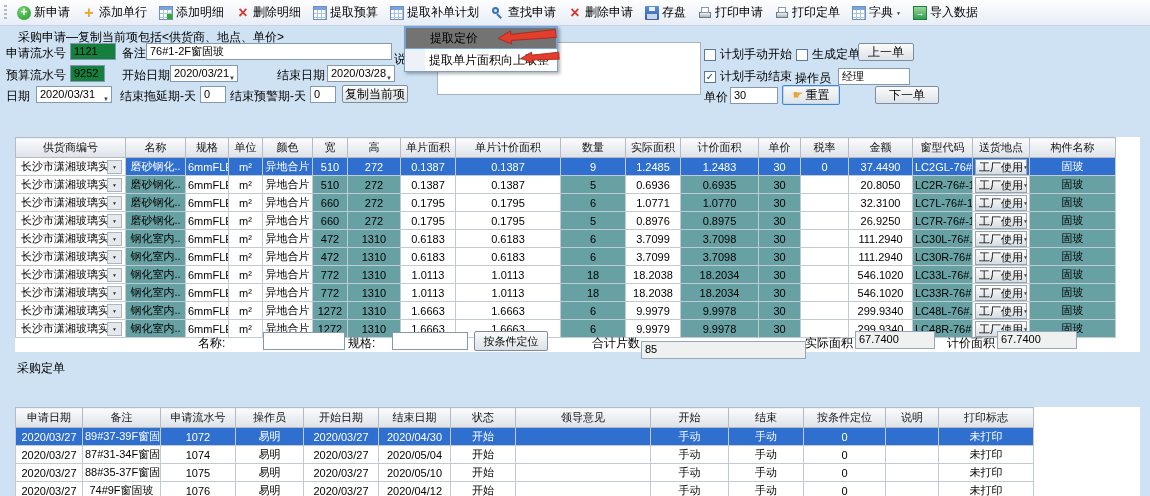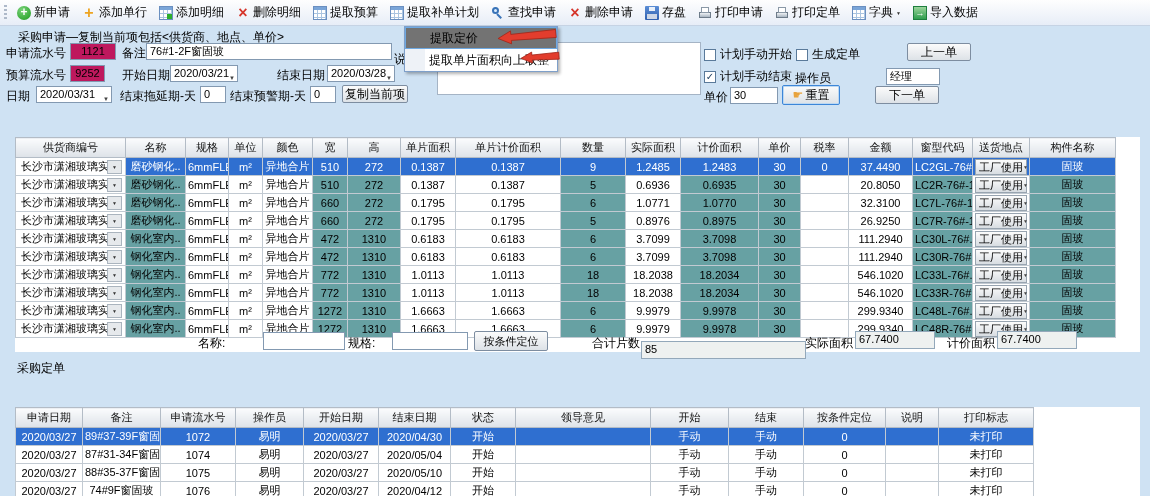--- a/index.html
+++ b/index.html
@@ -56,21 +56,21 @@
   .menu-item::before{content:"";position:absolute;left:0;top:0;bottom:0;width:20px;background:#eef2f7;}
   .menu-item.hl{background:#737373;border:1px solid #6ea9e2;line-height:20px;}
   .menu-item.hl::before{background:transparent;}
   .arrow{position:absolute;z-index:30;overflow:visible;}
 
   
   .form-panel{position:absolute;left:0;top:26px;width:1150px;height:81px;}
   .flabel{position:absolute;font-size:12px;line-height:14px;white-space:nowrap;}
   .finput{position:absolute;height:17px;box-sizing:border-box;border:1px solid #8399b1;background:#ffffff;
           font-size:11px;line-height:15px;padding:0 3px;overflow:hidden;white-space:nowrap;}
-  .grey{background:#be185d;text-align:center;}
+  .grey{background:#15803d;}
   .fcombo{padding-right:12px;}
   .fcombo::after{content:"▼";position:absolute;right:2px;top:5px;font-size:6px;color:#444;}
   .ftextarea{position:absolute;background:#fff;border:1px solid #a5b4c5;box-sizing:border-box;}
   .btn{position:absolute;height:18px;box-sizing:border-box;border:1px solid #7d8da0;border-radius:2px;
        background:linear-gradient(#fbfbfb,#dde2e7);text-align:center;line-height:16px;font-size:12px;
        overflow:hidden;white-space:nowrap;}
   .btn.reset{border:1px solid #3d86d8;box-shadow:0 0 0 1px #bcd8f2 inset;}
   .reset-ic{color:#e8a33d;margin-right:2px;font-size:12px;}
   .cb{position:absolute;display:flex;align-items:center;gap:4px;font-size:12px;white-space:nowrap;}
   .cbbox{width:12px;height:12px;box-sizing:border-box;background:#fff;border:1px solid #5a7a9a;
@@ -202,26 +202,26 @@
     <div class="cb" style="left:796px;top:20px">
       <span class="cbbox"></span>
       <span>生成定单</span>
     </div>
     <div class="cb" style="left:704px;top:42px">
       <span class="cbbox">✓</span>
       <span>计划手动结束</span>
     </div>
 
     <div class="flabel" style="left:795px;top:45px">操作员</div>
-    <div class="finput" style="left:886px;top:42px;width:54px">经理</div>
+    <div class="finput" style="left:838px;top:42px;width:72px">经理</div>
     <div class="flabel" style="left:704px;top:64px">单价</div>
     <div class="finput" style="left:730px;top:61px;width:48px">30</div>
     <div class="btn reset" style="left:782px;top:59px;width:58px;height:20px;line-height:18px"><span class="reset-ic">☛</span><span>重置</span></div>
 
-    <div class="btn" style="left:907px;top:17px;width:64px">上一单</div>
+    <div class="btn" style="left:858px;top:17px;width:56px">上一单</div>
     <div class="btn" style="left:875px;top:60px;width:64px">下一单</div>
   </div>
 
   <div class="grid-canvas main-canvas">
     <table class="grid" id="main-grid" style="width: 1100px;">
         <colgroup>
           <col style="width: 110px;">
           <col style="width: 60px;">
           <col style="width: 43px;">
           <col style="width: 34px;">

